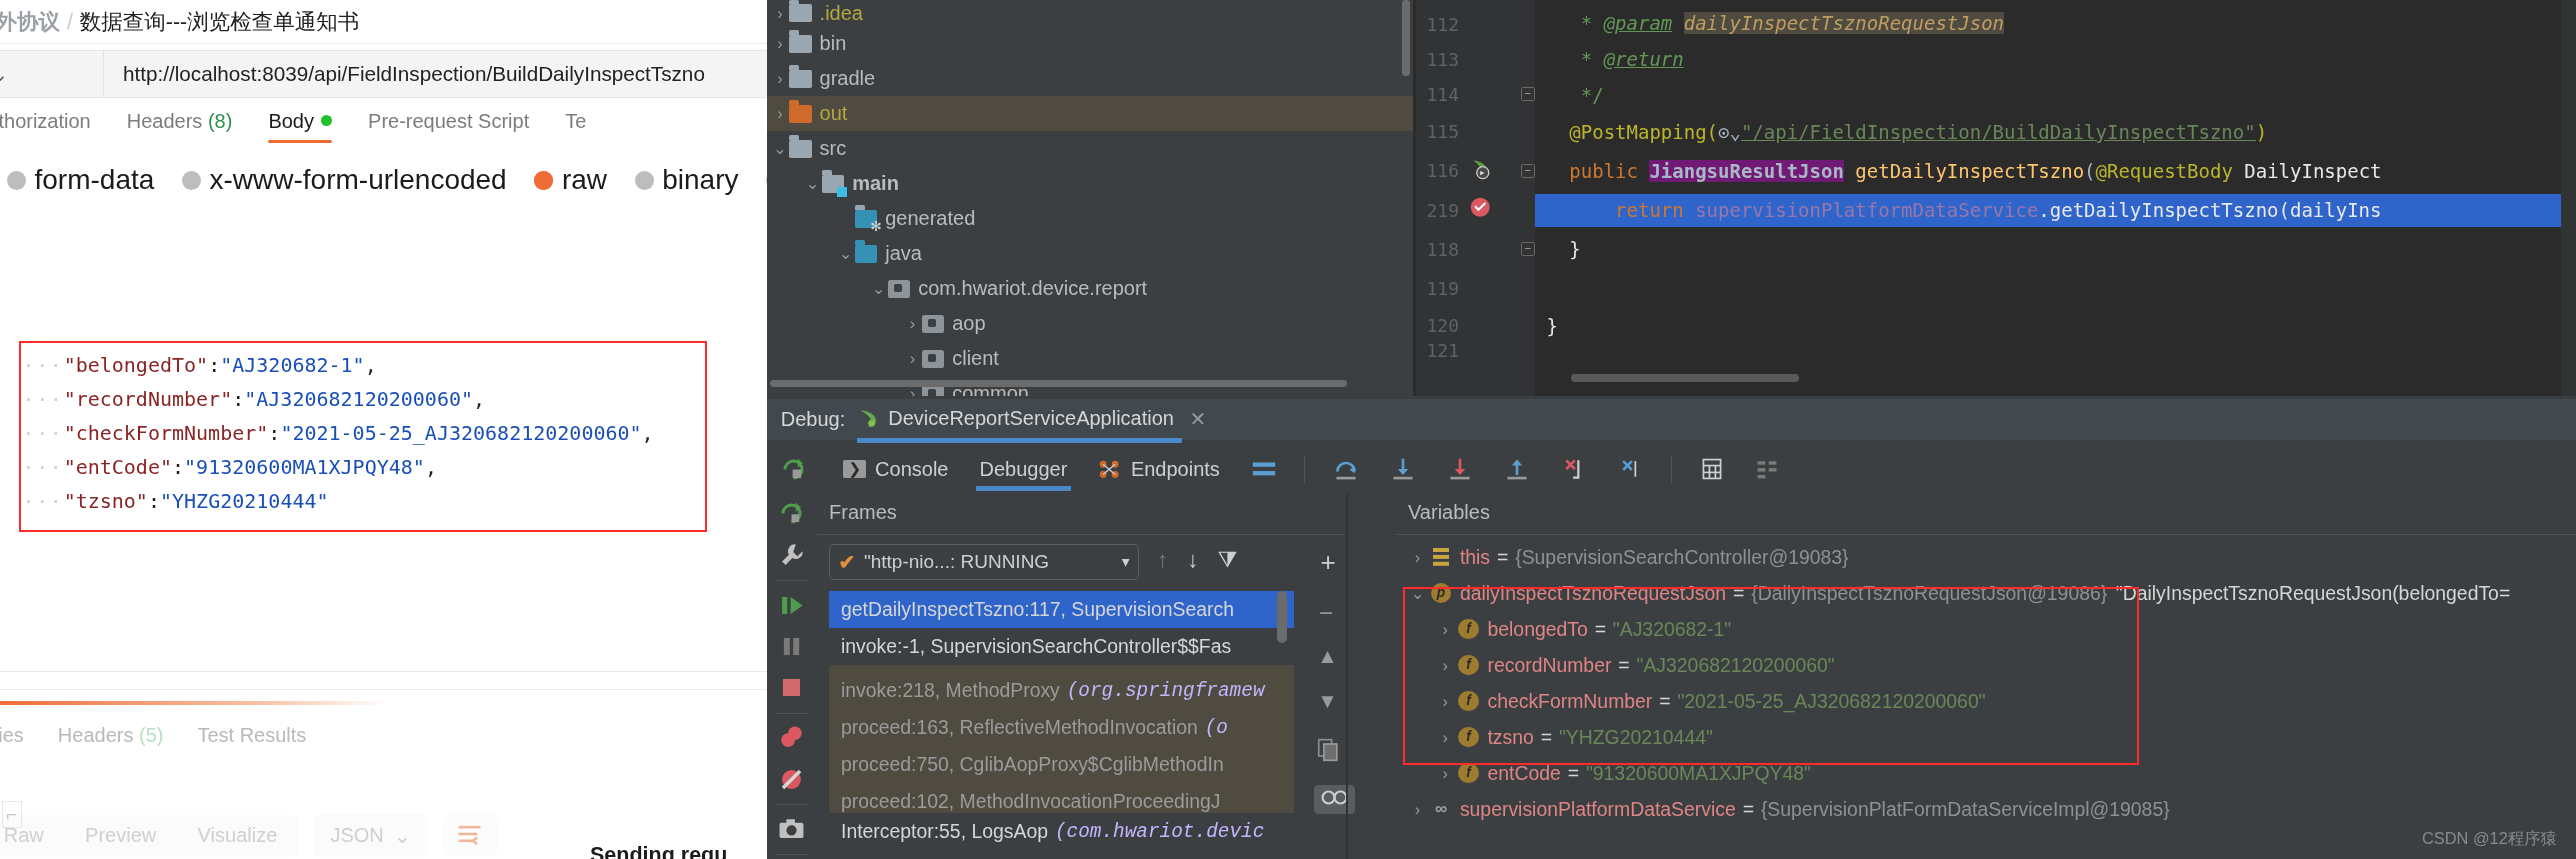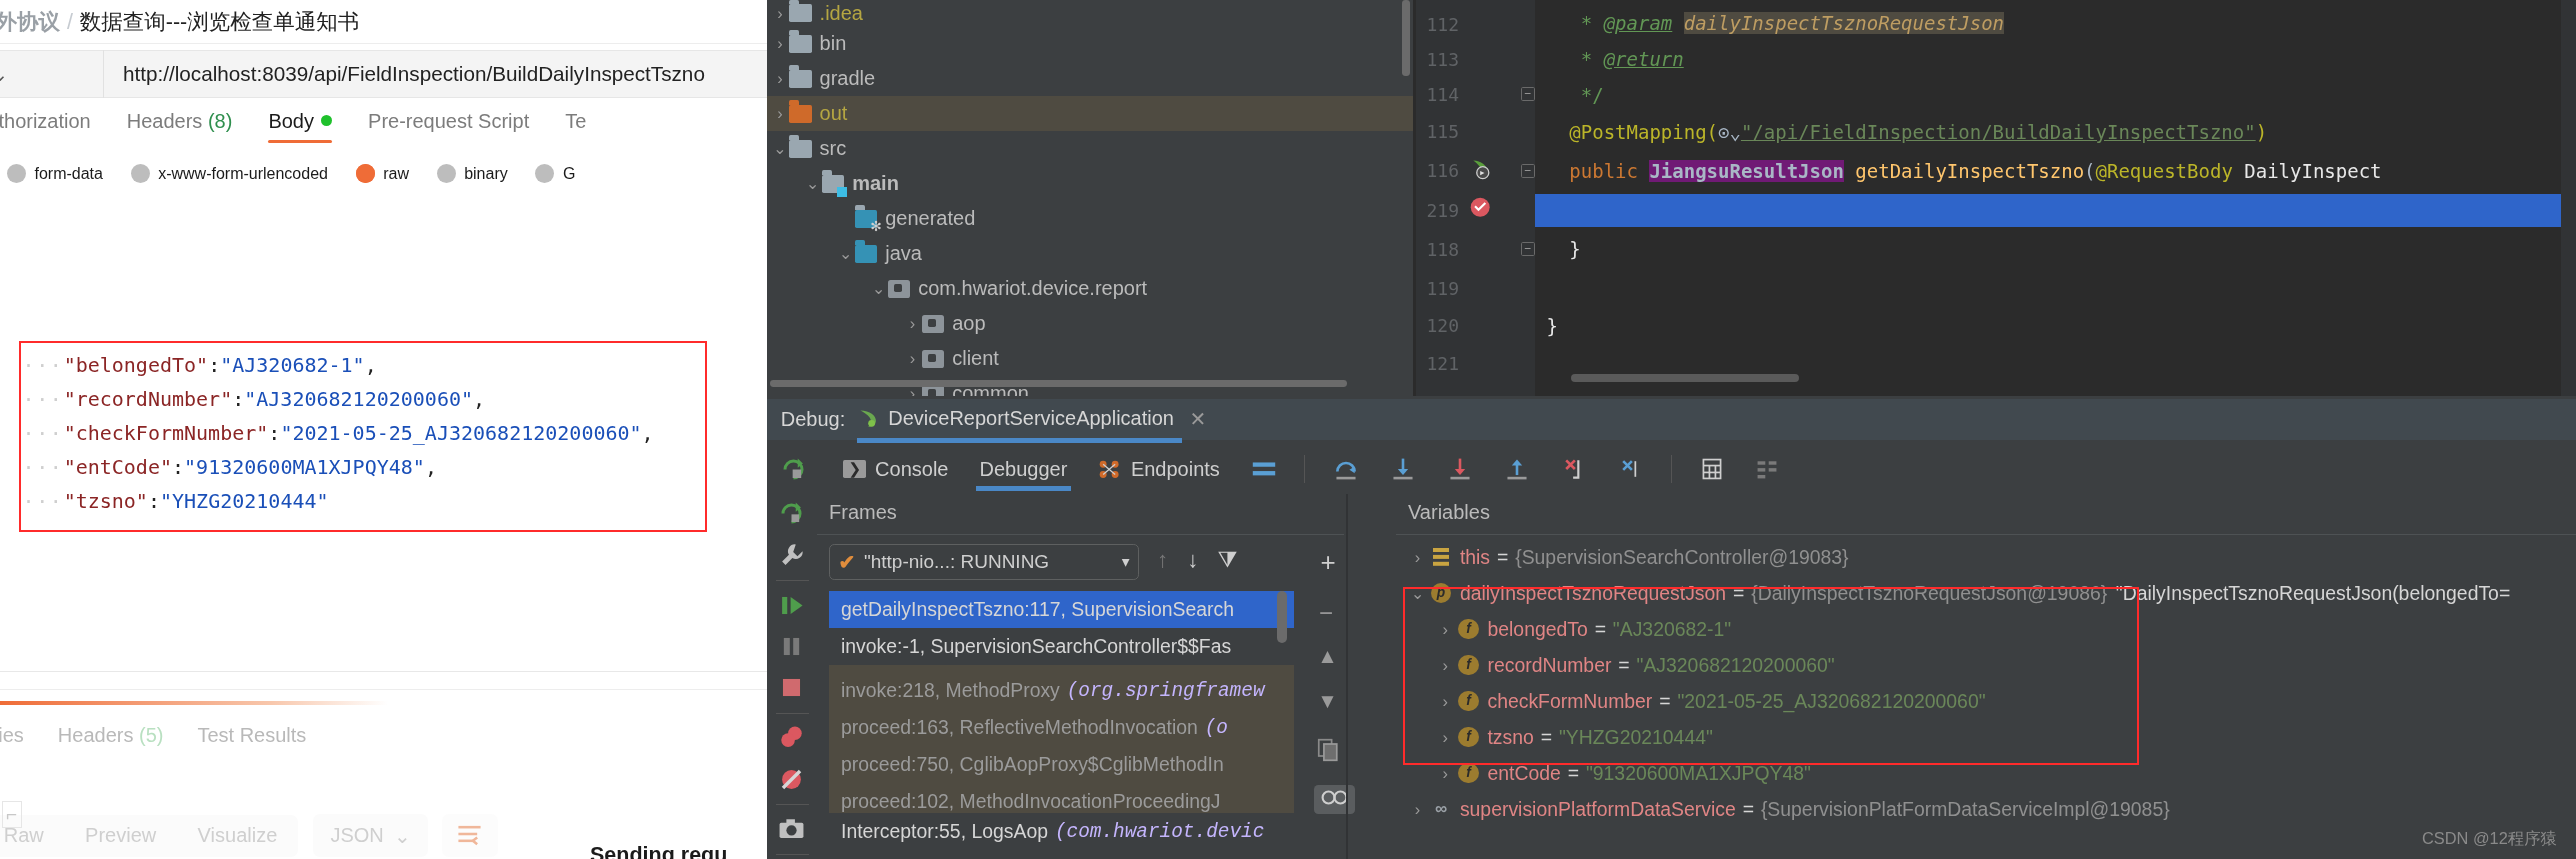--- a/index.html
+++ b/index.html
@@ -56,21 +56,21 @@
     height: 3.4px; background: #ef6c37; border-radius: 1.7px;
   }
   .greendot {
     display: inline-block; width: 11.2px; height: 11.2px; border-radius: 50%;
     background: #1fc12c; vertical-align: 1.7px; margin-left: 6.9px;
   }
 
   .pm-radios {
     position: absolute; left: 6.9px; top: 164px;
     display: flex; align-items: flex-start; gap: 27.6px;
-    font-size: 16px; color: #1b1b1b; white-space: nowrap;
+    font-size: 28px; color: #1b1b1b; white-space: nowrap;
   }
   .pm-radio { display: flex; align-items: center; gap: 8.6px; cursor: pointer; }
   .rdot {
     width: 19px; height: 19px; border-radius: 50%; background: #bdbdbd;
     display: inline-block;
   }
   .rdot.on { background: #ef6c37; box-shadow: inset 0 0 0 2.6px #ef6c37; }
 
   
   .pm-bodybox {
@@ -500,21 +500,21 @@
       <div class="gutter">
         <div class="ln" style="top:13.8px;">112</div>
         <div class="ln" style="top:49px;">113</div>
         <div class="ln" style="top:84px;">114</div>
         <div class="ln" style="top:121px;">115</div>
         <div class="ln" style="top:160px;">116</div>
         <div class="ln" style="top:200px;">219</div>
         <div class="ln" style="top:239px;">118</div>
         <div class="ln" style="top:278px;">119</div>
         <div class="ln" style="top:315px;">120</div>
-        <div class="ln" style="top:353px;">121</div>
+        <div class="ln" style="top:340px;">121</div>
 
         <div class="foldmark" style="top:87px;">−</div>
         <div class="foldmark" style="top:164px;">−</div>
         <div class="foldmark" style="top:242px;">−</div>
 
         <div class="gutter-icon" style="top:158px;">
           <svg width="22.4" height="22.4" viewBox="0 0 26 26">
             <path d="M5 3 C14 3 21 9 21 15 C21 20 16 23 11 23 C16 19 18 13 5 3 Z" fill="#5a9e3c"></path>
             <circle cx="16" cy="17" r="7" fill="#4a4a4a" stroke="#cfcfcf" stroke-width="1.5"></circle>
             <path d="M13 15 l5 2.5 -5 2.5 z" fill="#e0e0e0"></path>
@@ -528,20 +528,21 @@
         </div>
       </div>
 
       <div class="hl-line"></div>
 
       <div class="codeline" style="top:12px;"><span class="tok-cmt">    * </span><span class="tok-tag">@param</span> <span class="tok-pname">dailyInspectTsznoRequestJson</span></div>
       <div class="codeline" style="top:48px;"><span class="tok-cmt">    * </span><span class="tok-tag">@return</span></div>
       <div class="codeline" style="top:84px;"><span class="tok-cmt">    */</span></div>
       <div class="codeline" style="top:121px;"><span class="tok-ann">   @PostMapping(</span><span class="tok-plain">⊙⌄</span><span class="tok-str">"/api/FieldInspection/BuildDailyInspectTszno"</span><span class="tok-ann">)</span></div>
       <div class="codeline" style="top:160px;"><span class="tok-kw">   public </span><span class="tok-type">JiangsuResultJson</span> <span class="tok-meth">getDailyInspectTszno</span><span class="tok-plain">(</span><span class="tok-ann">@RequestBody</span><span class="tok-white"> DailyInspect</span></div>
+      <div class="codeline" style="top:199px;"><span class="tok-kw">       return </span><span class="tok-field">supervisionPlatformDataService</span><span class="tok-white">.getDailyInspectTszno(dailyIns</span></div>
       <div class="codeline" style="top:238px;"><span class="tok-white">   }</span></div>
       <div class="codeline" style="top:315px;"><span class="tok-white"> }</span></div>
 
       <div class="ed-hscroll"></div>
       <div class="ed-vstripe"></div>
     </div>
 
     <div class="debug">
       <div class="debug-topline"></div>
 

